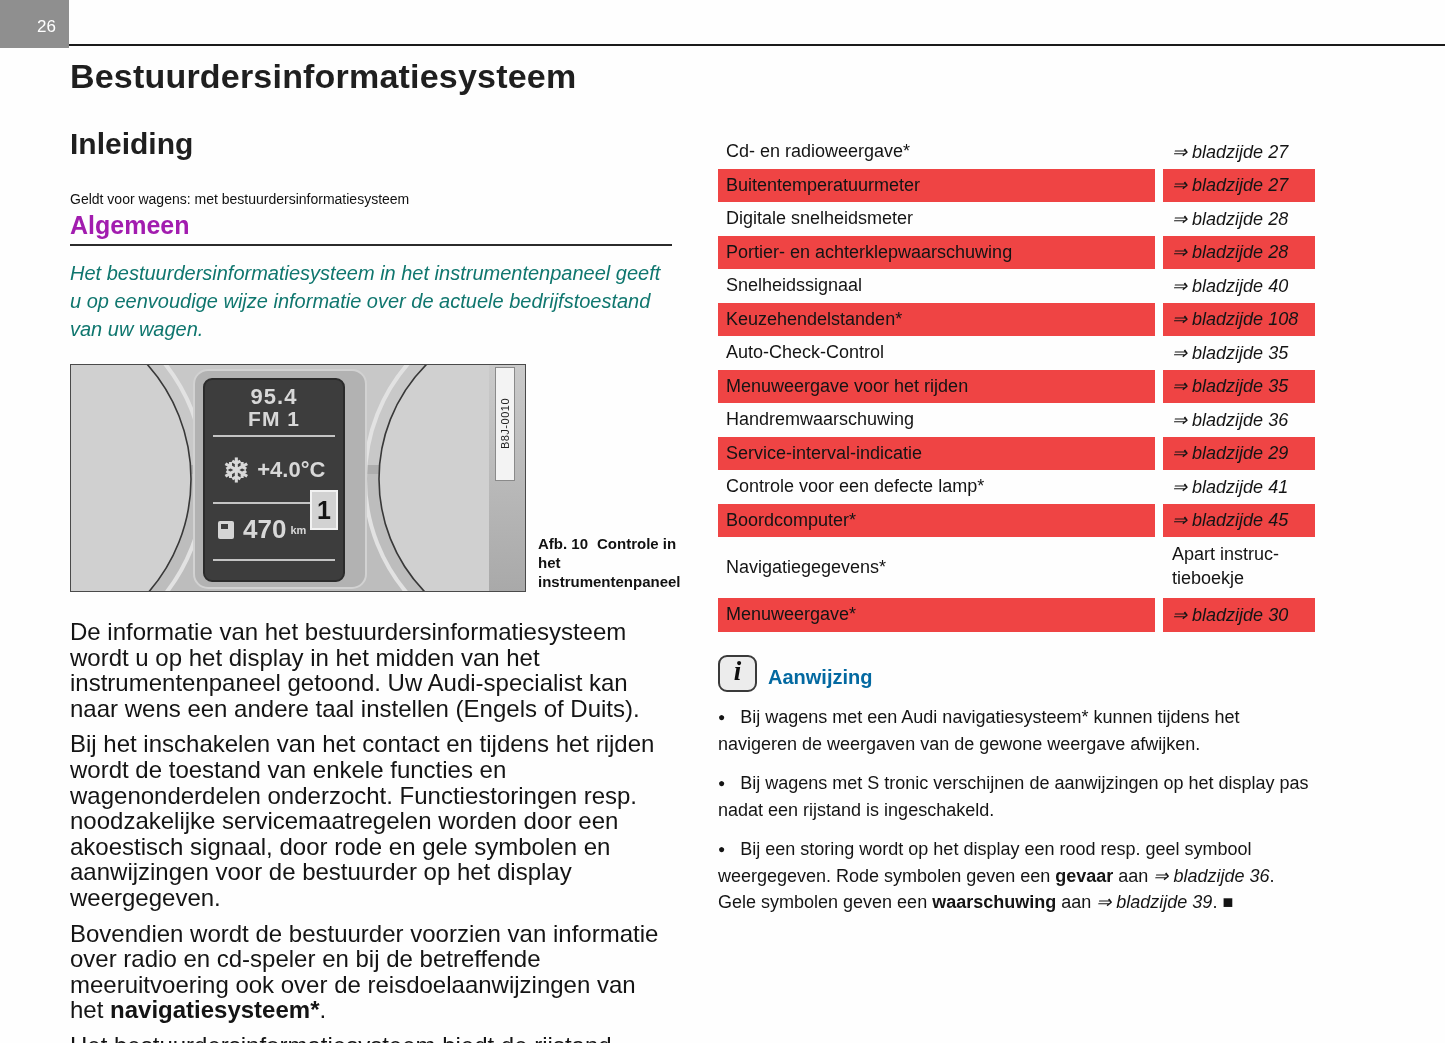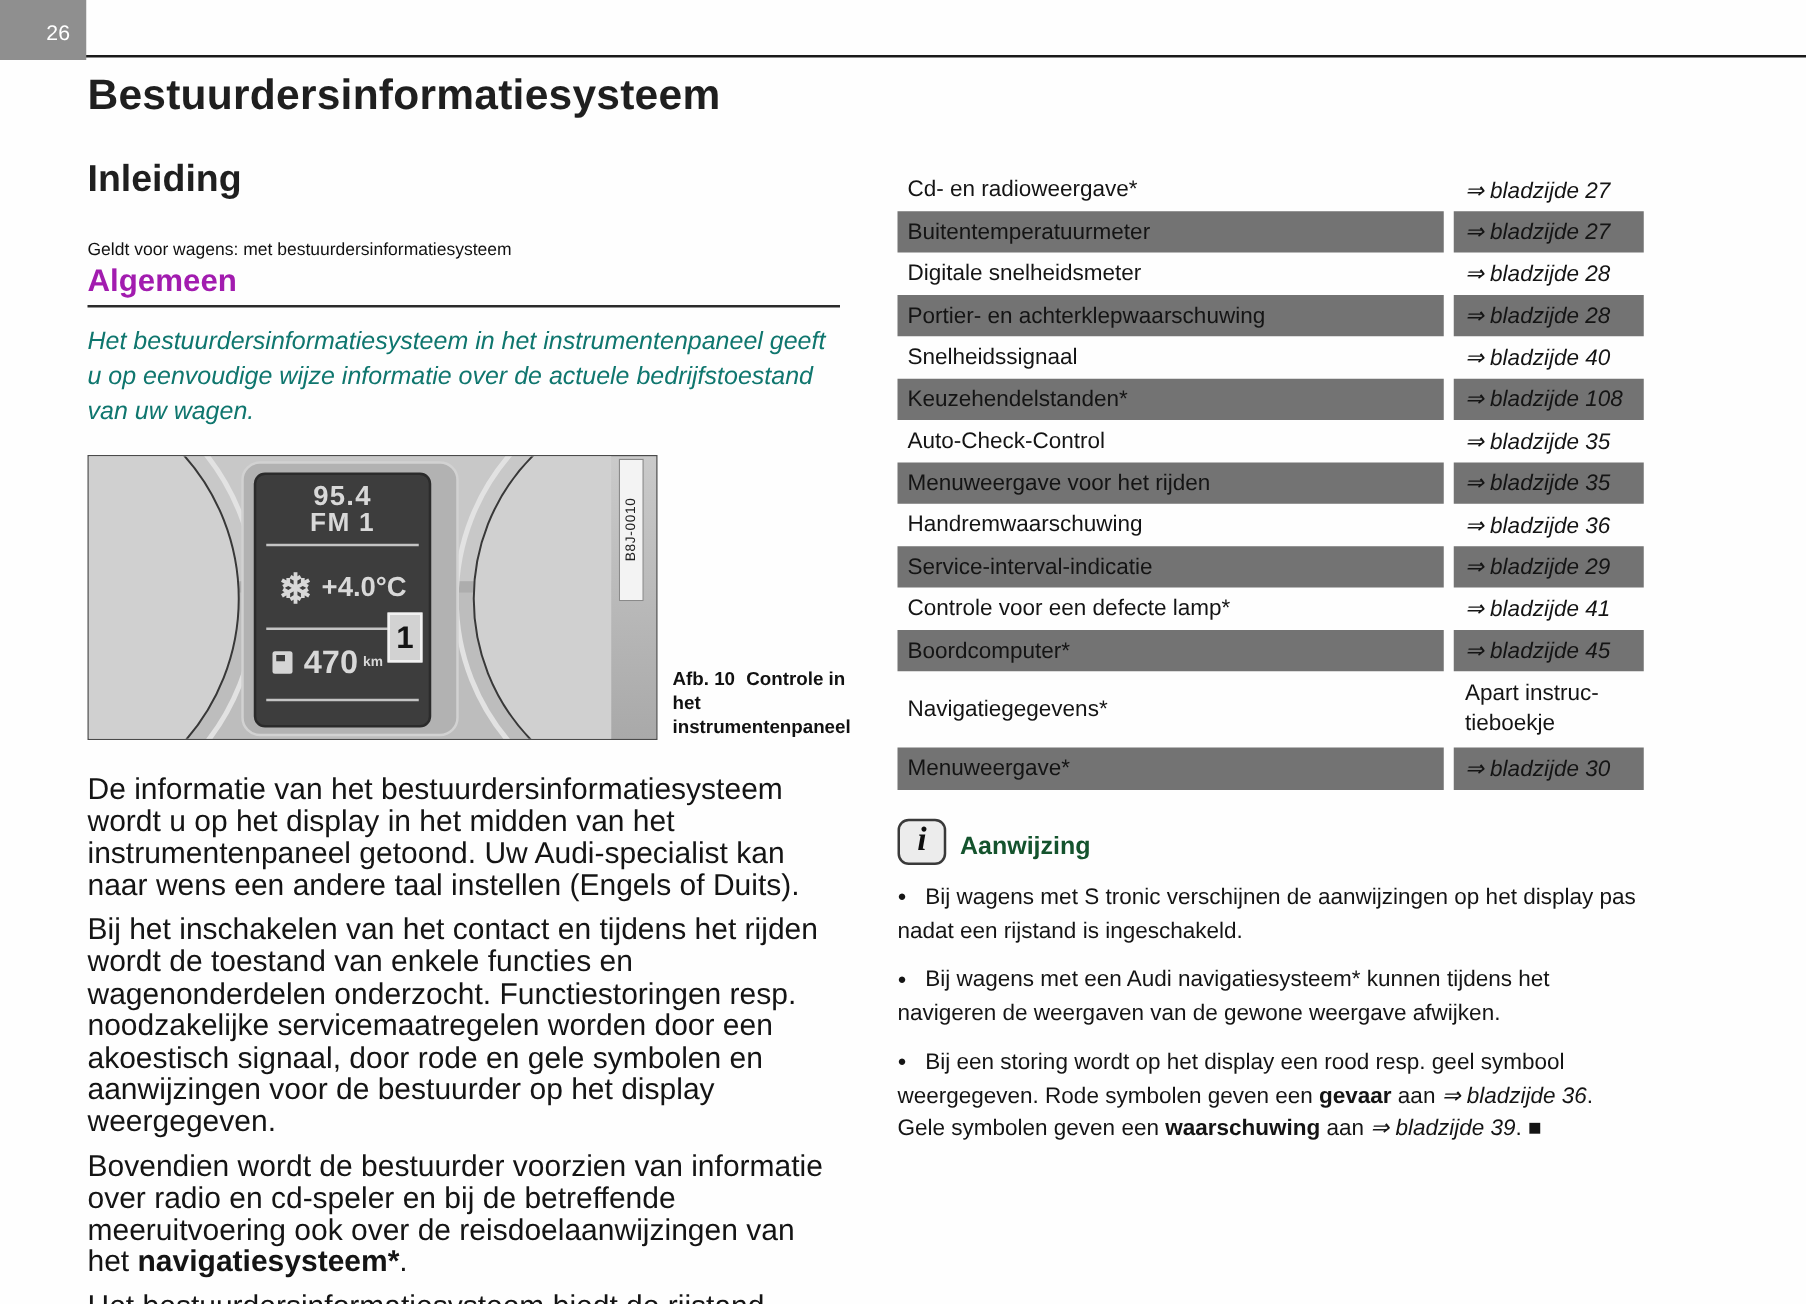--- a/index.html
+++ b/index.html
@@ -60,32 +60,32 @@
   .bd { font-weight:bold; } .it { font-style:italic; }
 
   
   .right-col { position:absolute; left:718px; top:135px; width:597px; }
   .frow { display:flex; }
   .cell-label { width:437px; min-height:33.5px; padding:4px 8px; font-size:18px;
                 display:flex; align-items:center; color:#141414; }
   .cell-gap { width:8px; }
   .cell-ref { width:152px; min-height:33.5px; padding:4px 0 4px 9px; font-size:18px;
               font-style:italic; display:flex; align-items:center; color:#141414; }
-  .frow.shaded .cell-label, .frow.shaded .cell-ref { background:#737373; }
+  .frow.shaded .cell-label, .frow.shaded .cell-ref { background:#ef4444; }
   .cell-ref.plain { font-style:normal; white-space:pre-line; line-height:24px;
                     align-items:flex-start; padding-top:5px; }
   .frow.tall .cell-label, .frow.tall .cell-ref { min-height:61px; }
 
   .note { margin-top:23px; }
   .note-head { display:flex; align-items:flex-end; gap:11px; }
   .note-icon { width:39px; height:37px; background:#ececec; border:2.5px solid #3a3a3a;
                border-radius:9px; display:flex; align-items:center; justify-content:center;
                font-family:"Liberation Serif", serif; font-style:italic; font-weight:bold;
                font-size:27px; color:#0e0e0e; padding-bottom:3px; }
-  .note-title { font-size:20px; font-weight:bold; color:#14532d; padding-bottom:3px; }
+  .note-title { font-size:20px; font-weight:bold; color:#0369a1; padding-bottom:3px; }
   .nbullet { font-size:18px; line-height:25.6px; margin-top:13px; color:#141414; }
   .bullet-char { font-size:12px; margin-right:15px; position:relative; top:-2px; }
 </style>
 </head>
 <body>
 
 <div class="page-num-box">
   <span>26</span>
 </div>
 <div class="top-rule"></div>
@@ -214,17 +214,17 @@
         <div class="cell-gap"></div>
       <div class="cell-ref">⇒ bladzijde 30</div>
     </div>
   </div>
 
   <div class="note">
     <div class="note-head">
       <div class="note-icon">i</div>
       <div class="note-title">Aanwijzing</div>
     </div>
+    <p class="nbullet"><span class="bullet-char">●</span><span>Bij wagens met een Audi navigatiesysteem* kunnen tijdens het navigeren de weergaven van de gewone weergave afwijken.</span></p>
     <p class="nbullet"><span class="bullet-char">●</span><span>Bij wagens met S tronic verschijnen de aanwijzingen op het display pas nadat een rijstand is ingeschakeld.</span></p>
-    <p class="nbullet"><span class="bullet-char">●</span><span>Bij wagens met een Audi navigatiesysteem* kunnen tijdens het navigeren de weergaven van de gewone weergave afwijken.</span></p>
     <p class="nbullet"><span class="bullet-char">●</span><span>Bij een storing wordt op het display een rood resp. geel symbool weergegeven. Rode symbolen geven een </span><span class="bd">gevaar</span><span> aan </span><span class="it">⇒ bladzijde 36</span><span>. Gele symbolen geven een </span><span class="bd">waarschuwing</span><span> aan </span><span class="it">⇒ bladzijde 39</span><span>. ■</span></p>
   </div>
 </div>
 
 </body></html>

